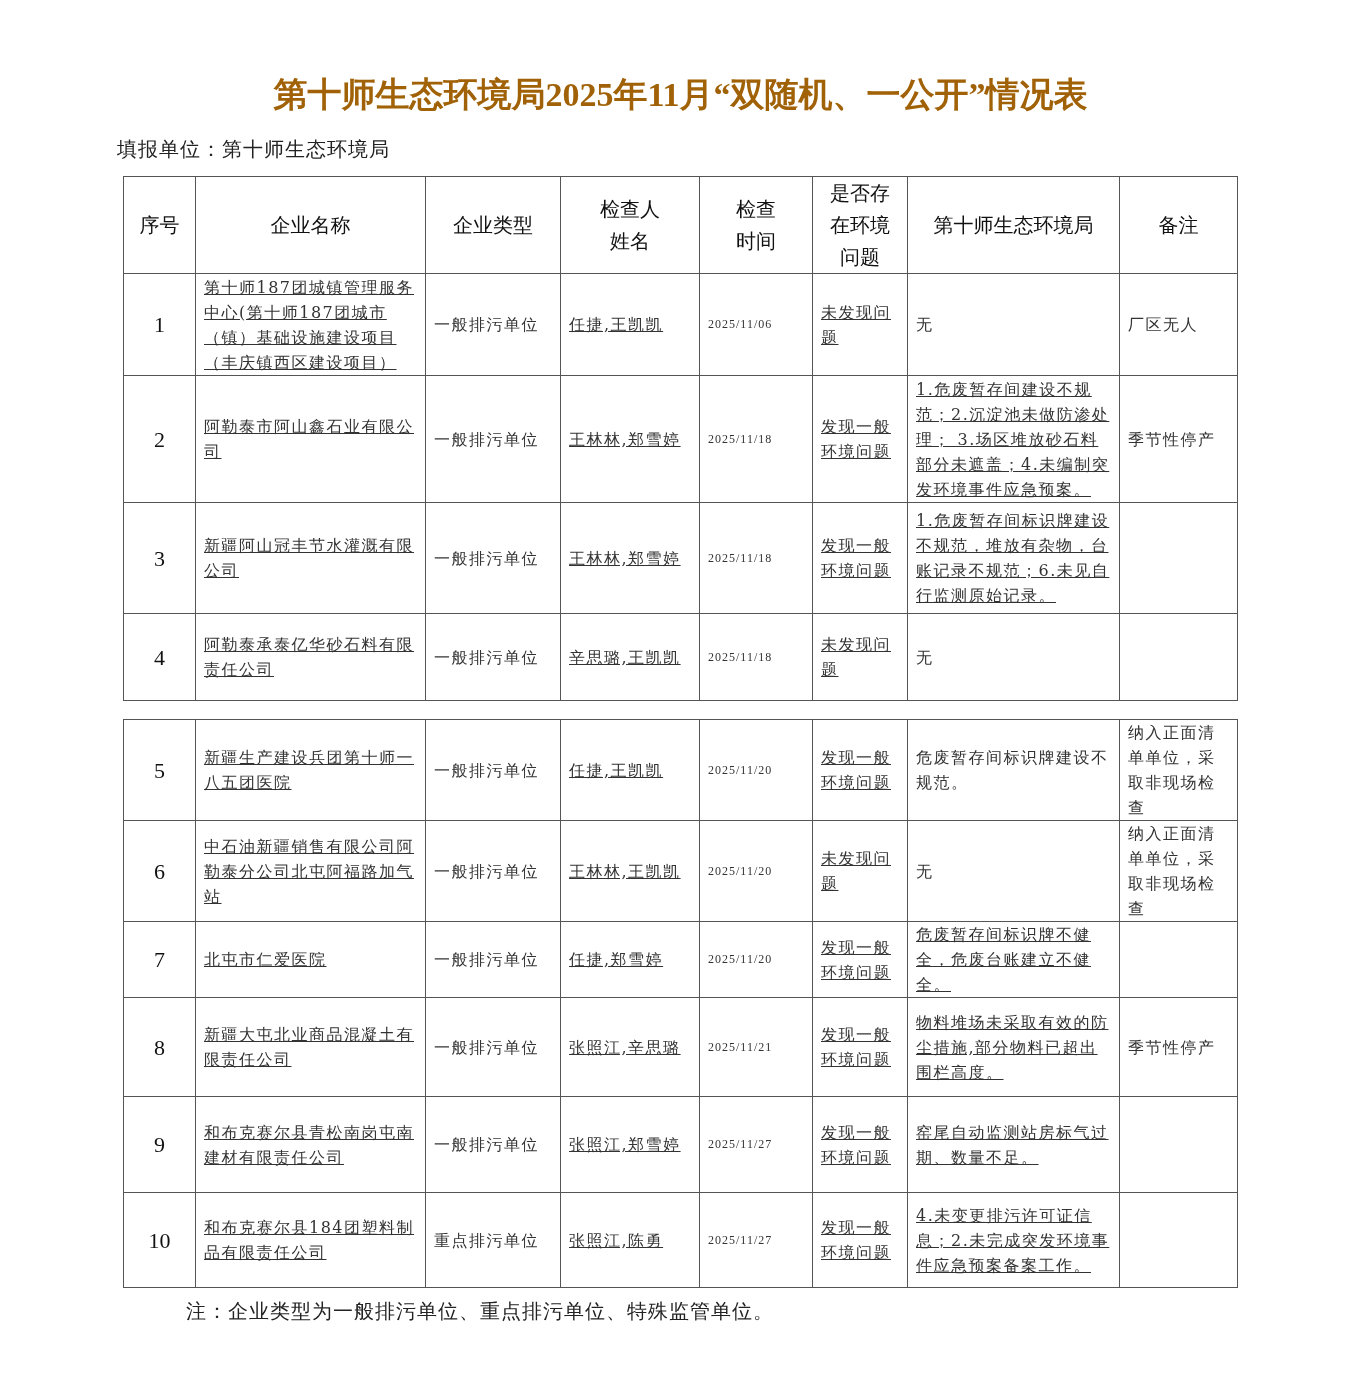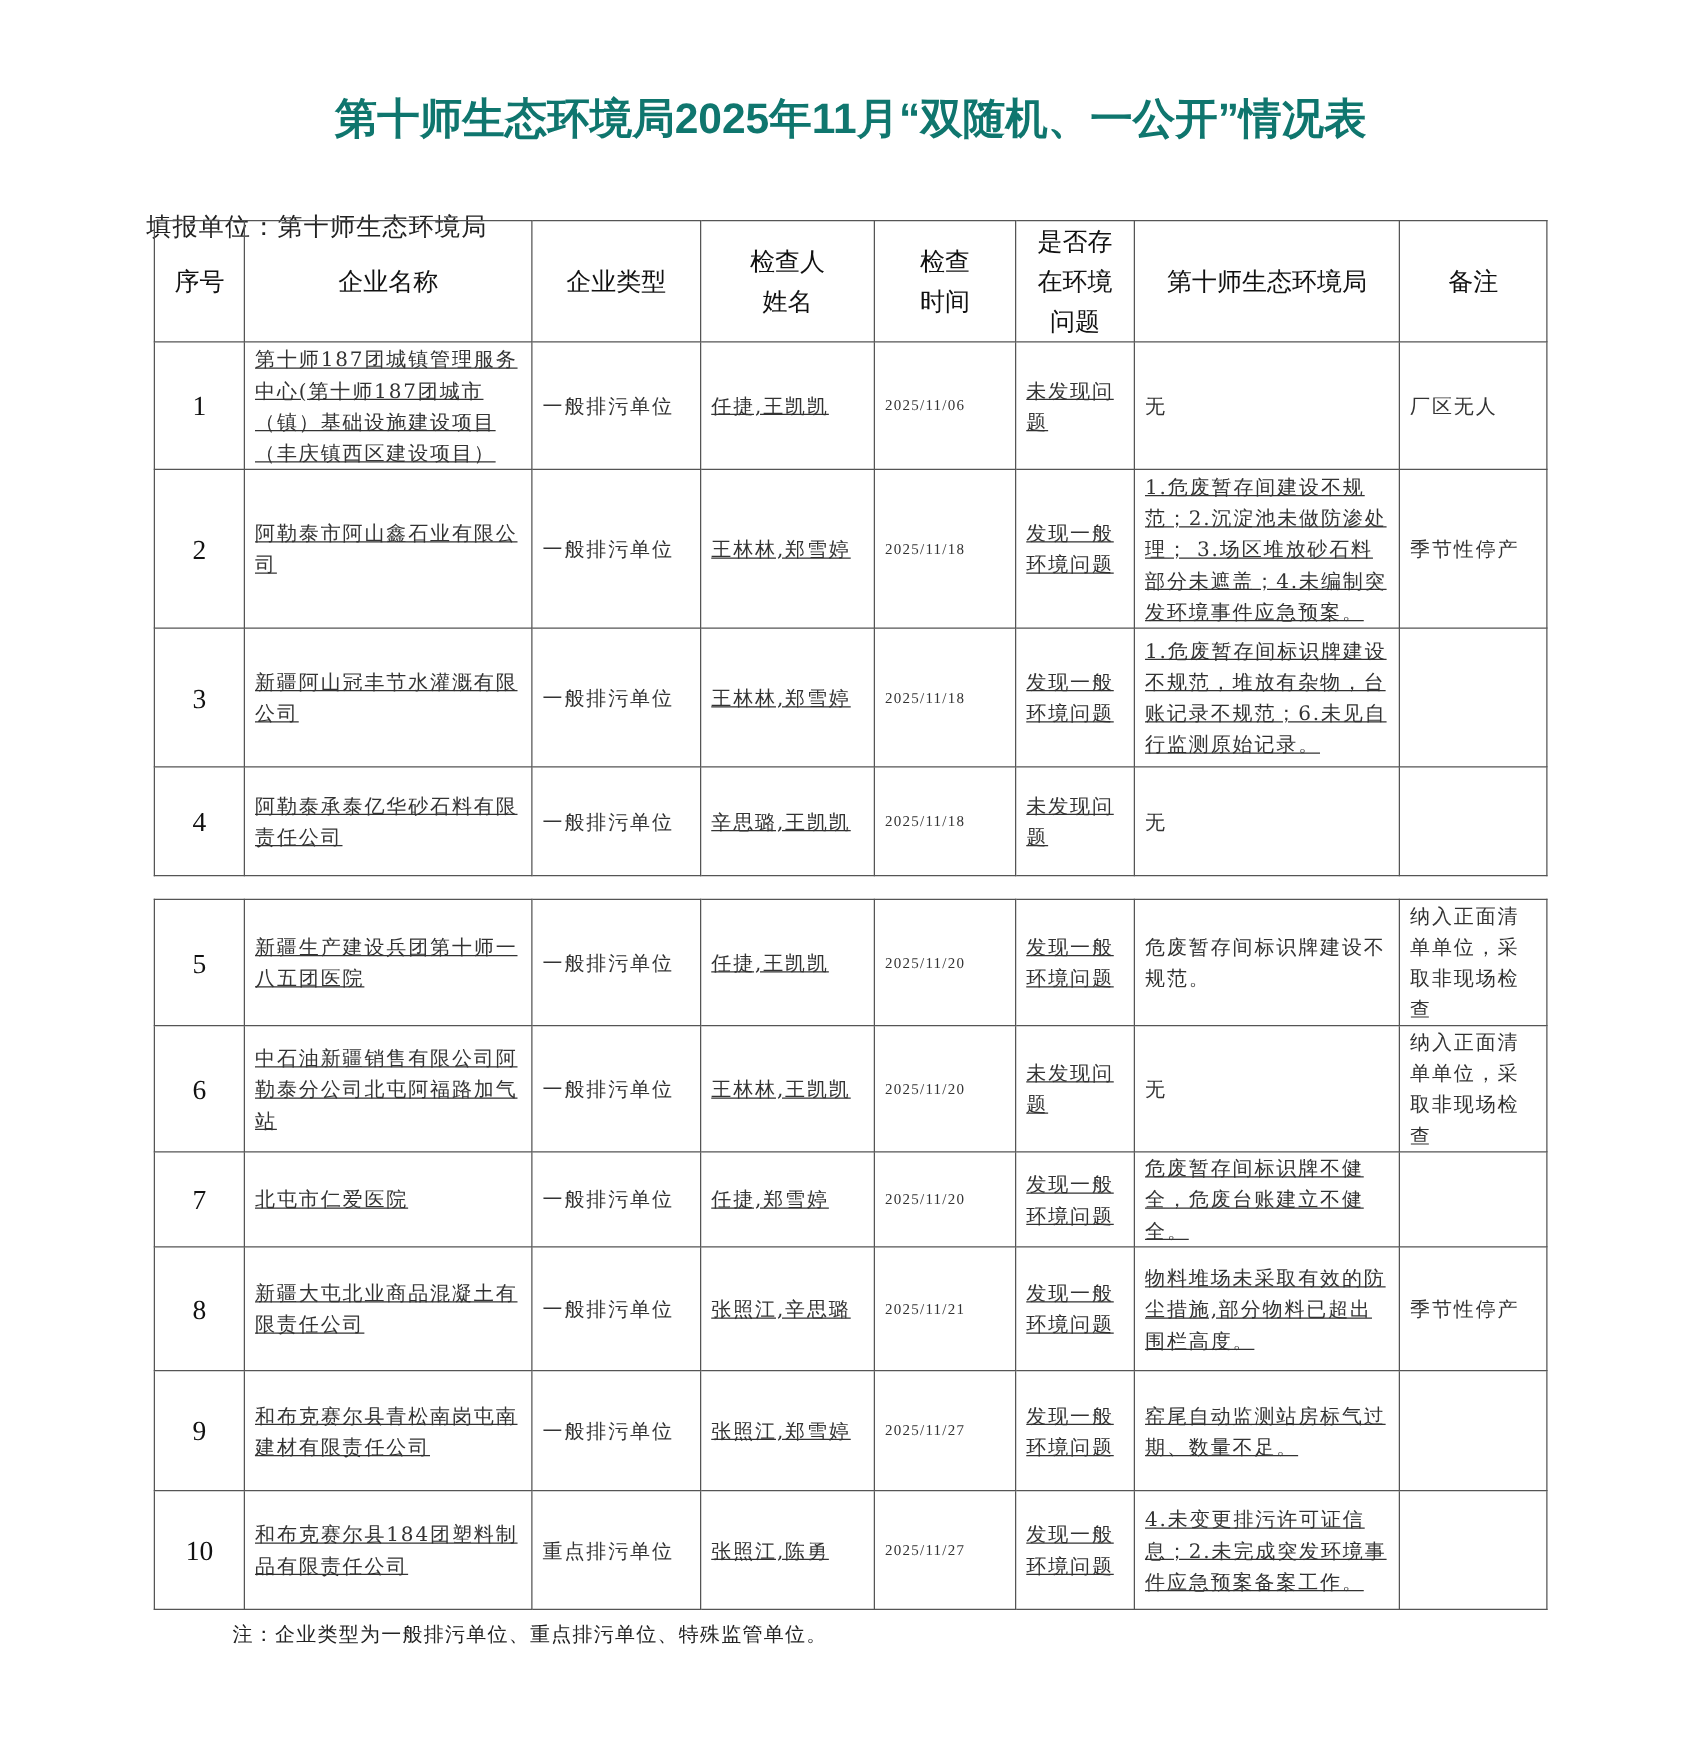--- a/index.html
+++ b/index.html
@@ -1,28 +1,28 @@
 <!DOCTYPE html>
 <html><head>
 <meta charset="utf-8">
 <style>
   html, body { margin: 0; padding: 0; background: #ffffff; }
   body { width: 1361px; height: 1400px; position: relative; font-family: "DejaVu Serif", serif; color: #222; }
-  .title { position: absolute; top: 72px; left: 0; width: 1361px; text-align: center; font-size: 34px; font-weight: bold; font-family: Liberation Sans, sans-serif; color: #0f766e; letter-spacing: 0px; }
-  .unit { position: absolute; top: 136px; left: 117px; font-size: 20px; font-family: "DejaVu Serif", serif; color: #222; letter-spacing: 1px; margin-top: 32px; }
+  .title { position: absolute; top: 72px; left: 0; width: 1361px; text-align: center; font-size: 34px; font-weight: bold; font-family: Liberation Serif, serif; color: #a16207; letter-spacing: 0px; }
+  .unit { position: absolute; top: 136px; left: 117px; font-size: 20px; font-family: "DejaVu Serif", serif; color: #222; letter-spacing: 1px; }
   table { border-collapse: collapse; position: absolute; left: 123px; table-layout: fixed; }
   td, th { border: 1px solid #555; padding: 0 8px; vertical-align: middle; font-size: 16px; line-height: 25px; letter-spacing: 1.5px; font-weight: normal; color: #333; }
   th { font-family: "DejaVu Sans", sans-serif; font-size: 20px; line-height: 32px; color: #111; text-align: center; letter-spacing: 0; }
   td.seq { text-align: center; font-size: 22px; font-family: "Liberation Serif", serif; color: #111; letter-spacing: 0; }
   td.center { text-align: left; }
   td.date { font-family: Liberation Serif, serif; font-size: 12px; letter-spacing: 1px; }
   td.left { text-align: left; text-decoration: underline; }
   .t1 { top: 176px; }
   .t2 { top: 719px; }
-  .note { position: absolute; top: 1298px; left: 186px; font-size: 16px; font-family: Liberation Mono, monospace; color: #222; letter-spacing: 1px; }
+  .note { position: absolute; top: 1298px; left: 186px; font-size: 20px; font-family: Liberation Mono, monospace; color: #222; letter-spacing: 1px; }
 </style>
 </head>
 <body>
 
 <div class="title">第十师生态环境局2025年11月“双随机、一公开”情况表</div>
 <div class="unit">填报单位：第十师生态环境局</div>
 
 <table class="t1">
   <colgroup>
     <col style="width:72px">

